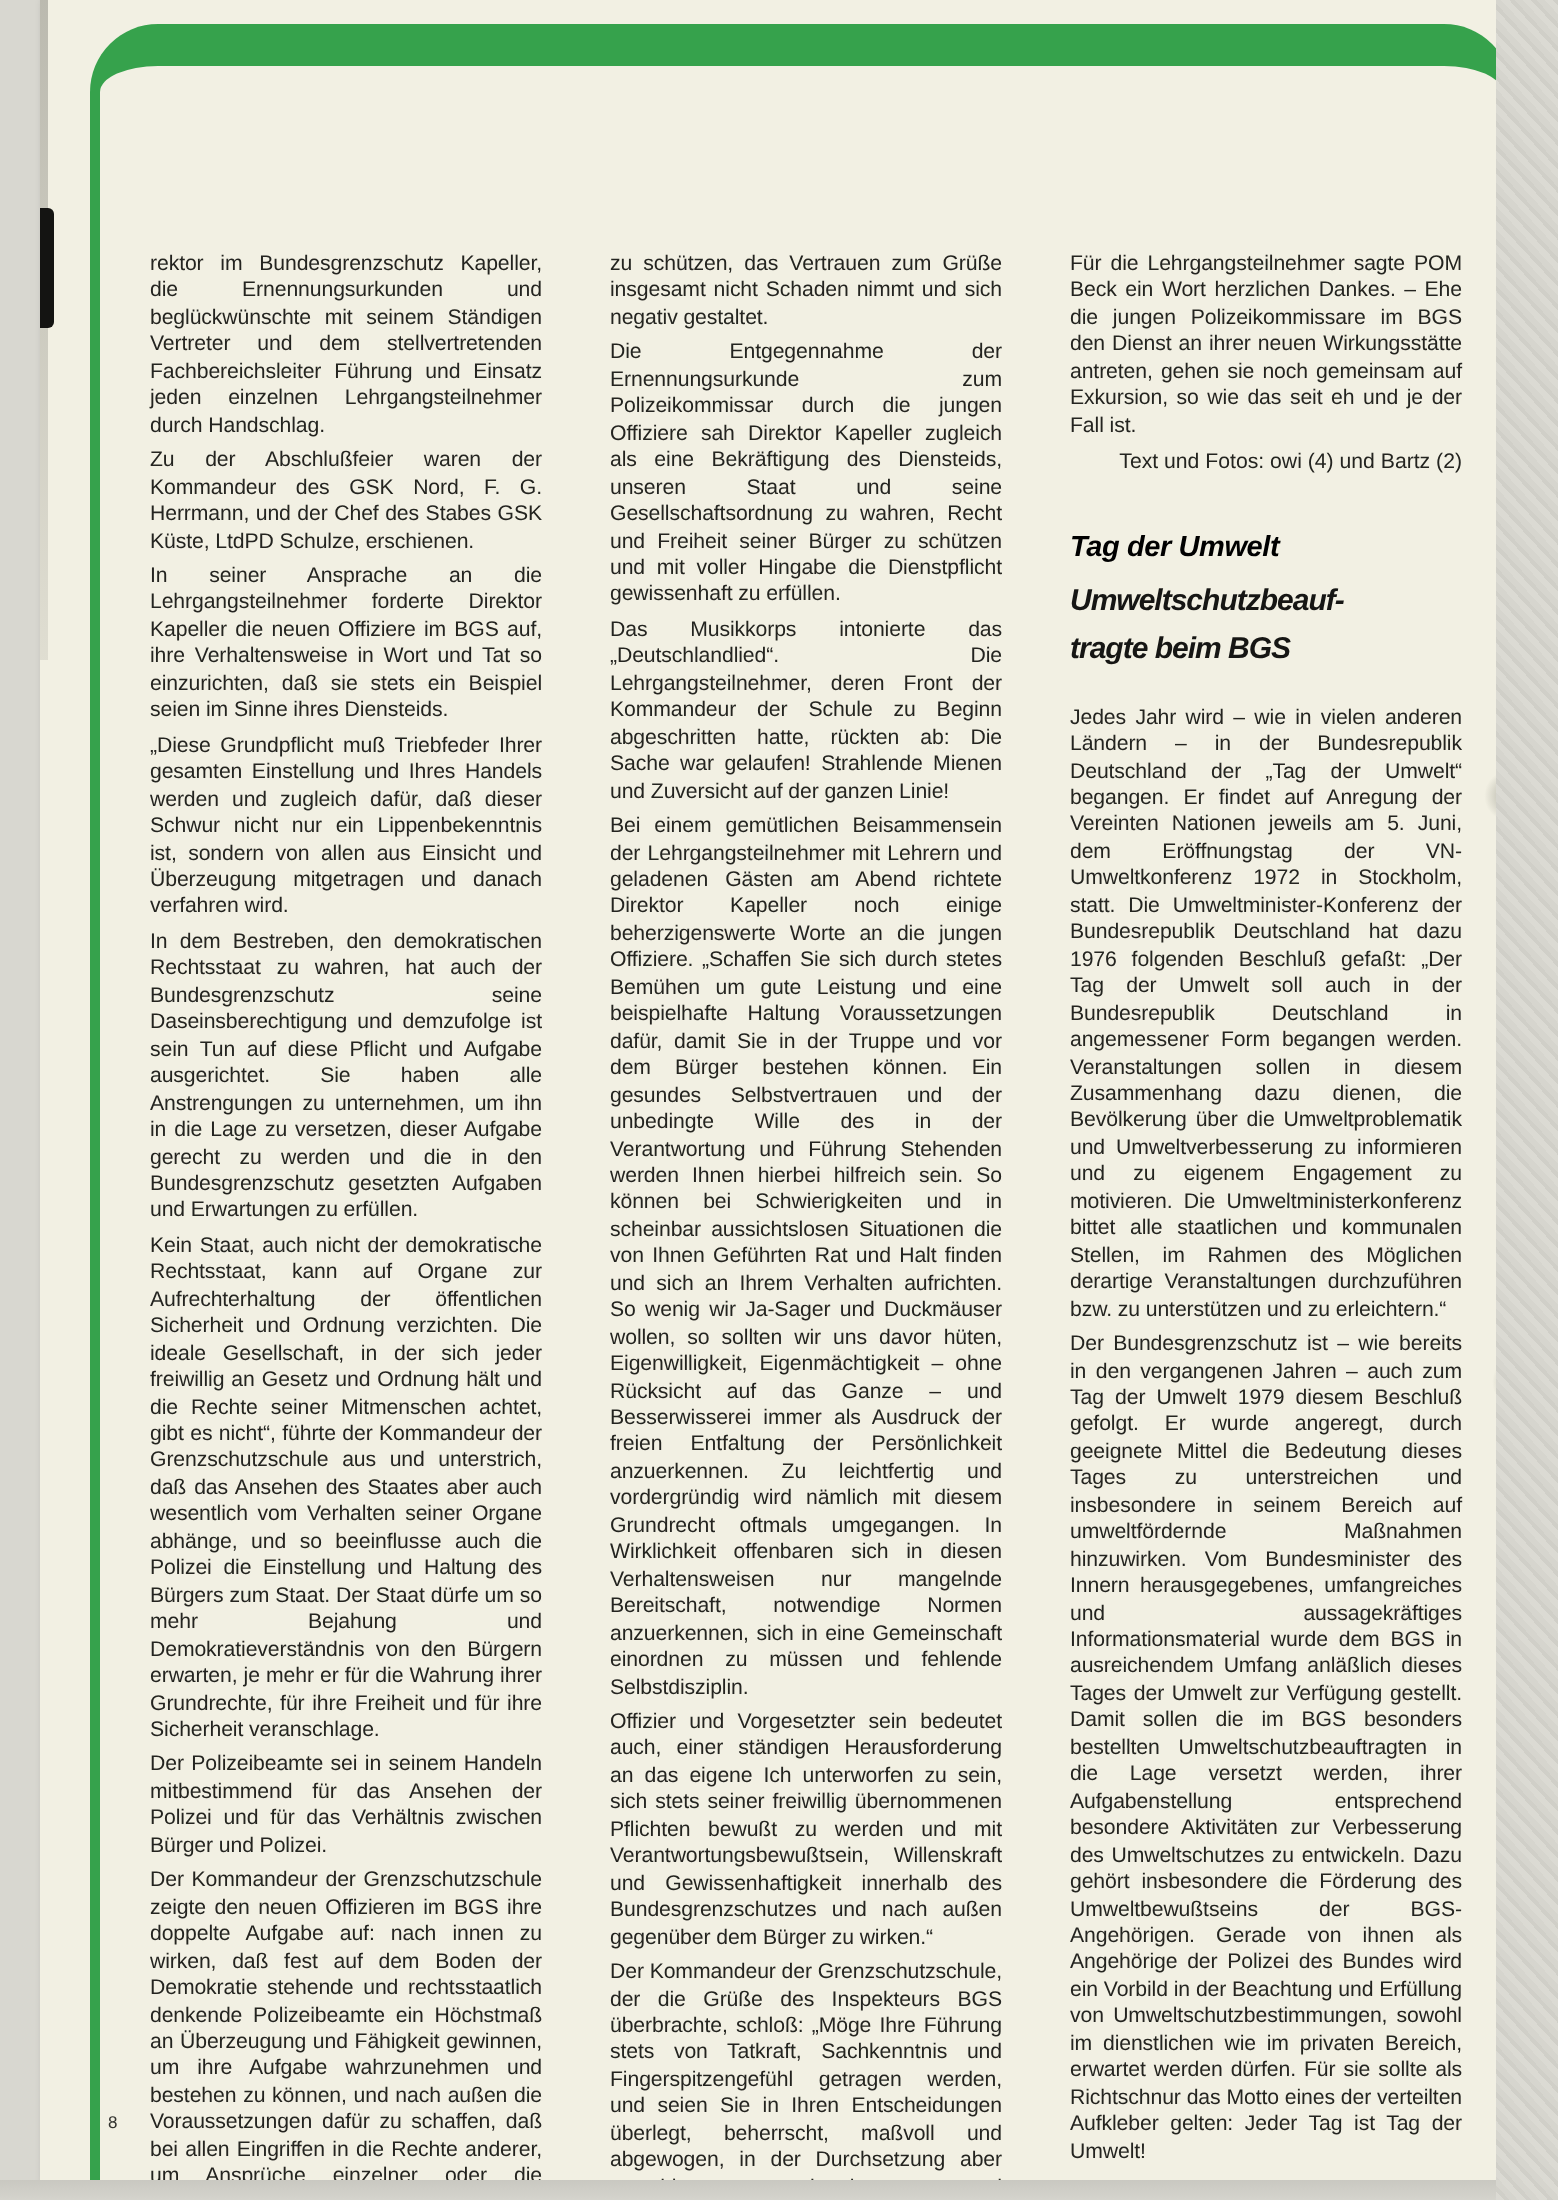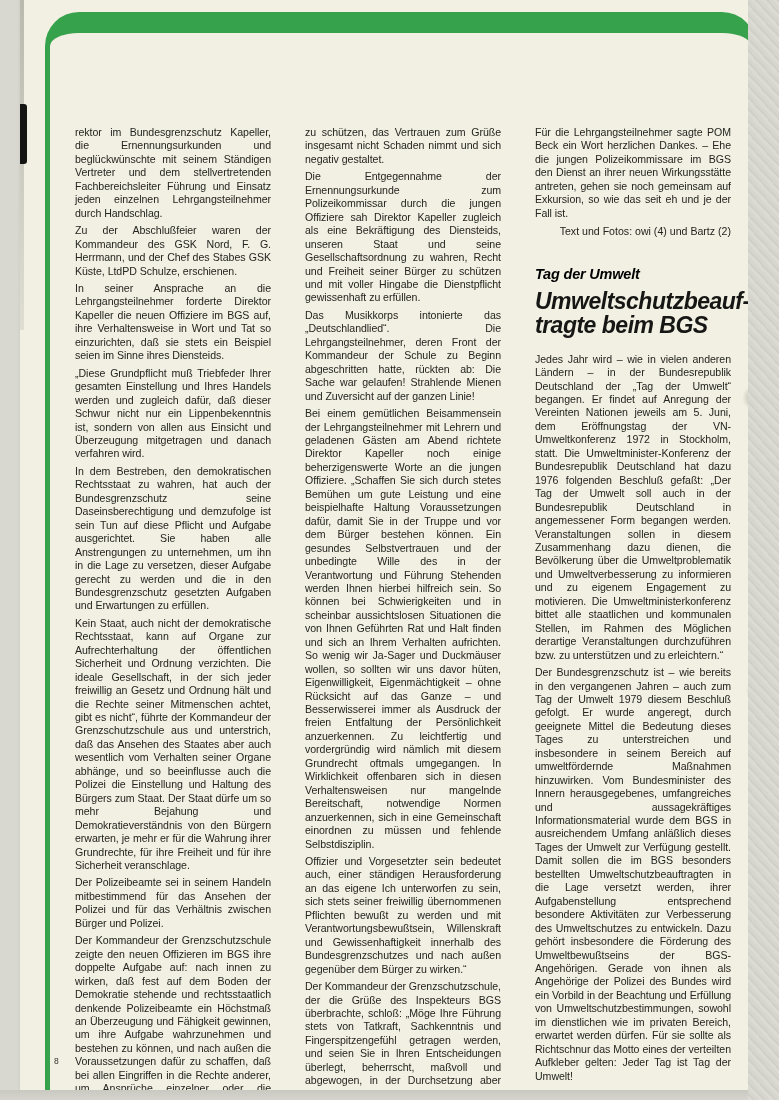--- a/index.html
+++ b/index.html
@@ -51,21 +51,21 @@
   }
   .credit {
     margin:5px 0 0; font-size:10.6px; line-height:13.45px; text-align:right;
   }
   .article2-head { margin-top:27px; }
   .kicker {
     font-style:italic; font-weight:bold; font-size:14.5px; line-height:16px;
     letter-spacing:-0.2px; color:#000000; margin:0 0 7px;
   }
   .title {
-    font-style:italic; font-weight:bold; font-size:23px; line-height:24.5px;
+    font-style:italic; font-weight:bold; font-size:15px; line-height:24.5px;
     letter-spacing:-0.5px; color:#161614; margin:0 0 15px; white-space:nowrap;
   }
   .page-number {
     position:absolute; left:34px; top:1056px; font-size:8.5px; color:#33332f;
   }
   .scan-smudge {
     position:absolute; width:26px; height:26px; border-radius:50%;
     background:radial-gradient(circle,rgba(150,150,138,.45) 0 30%,rgba(150,150,138,0) 70%);
   }
   .smudge-1 { left:722px; top:385px; }

